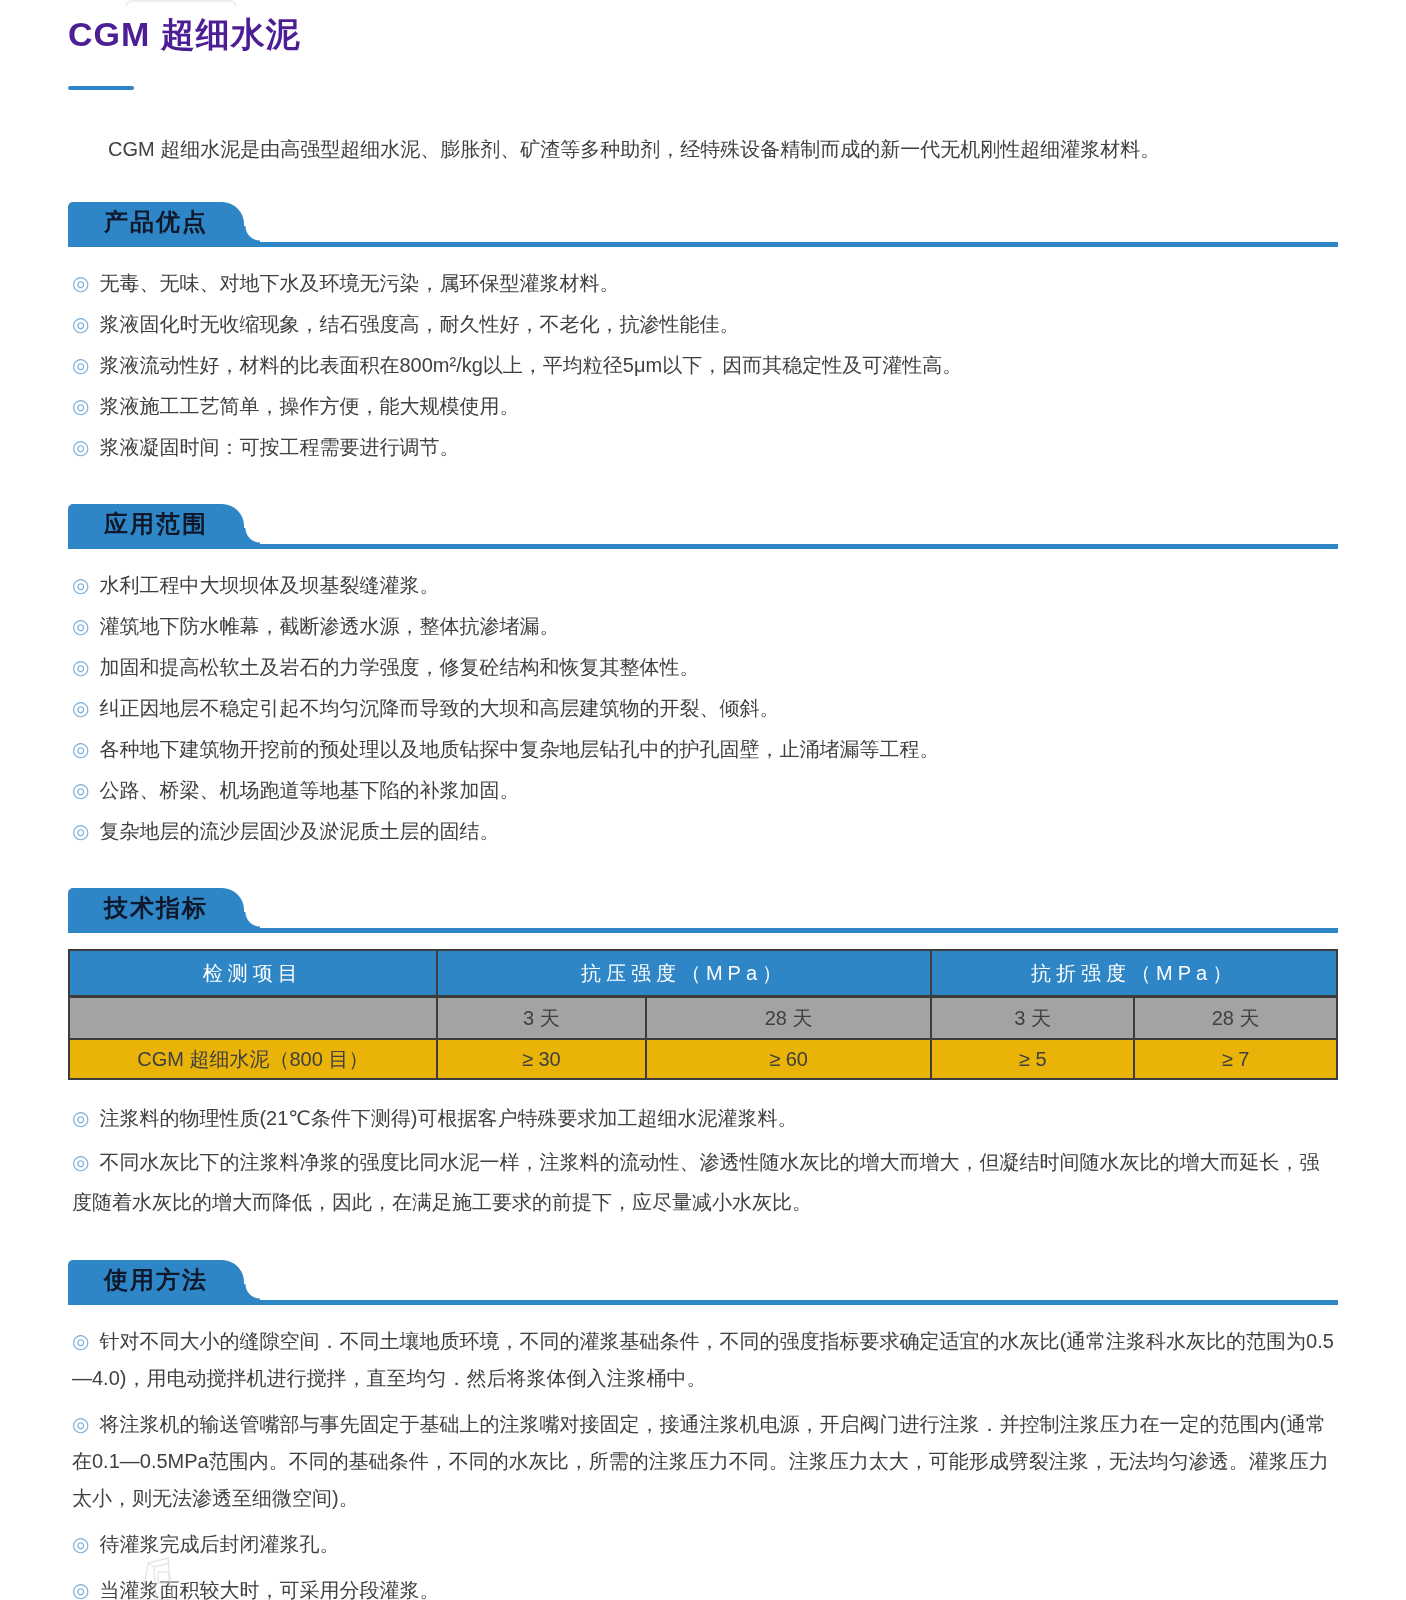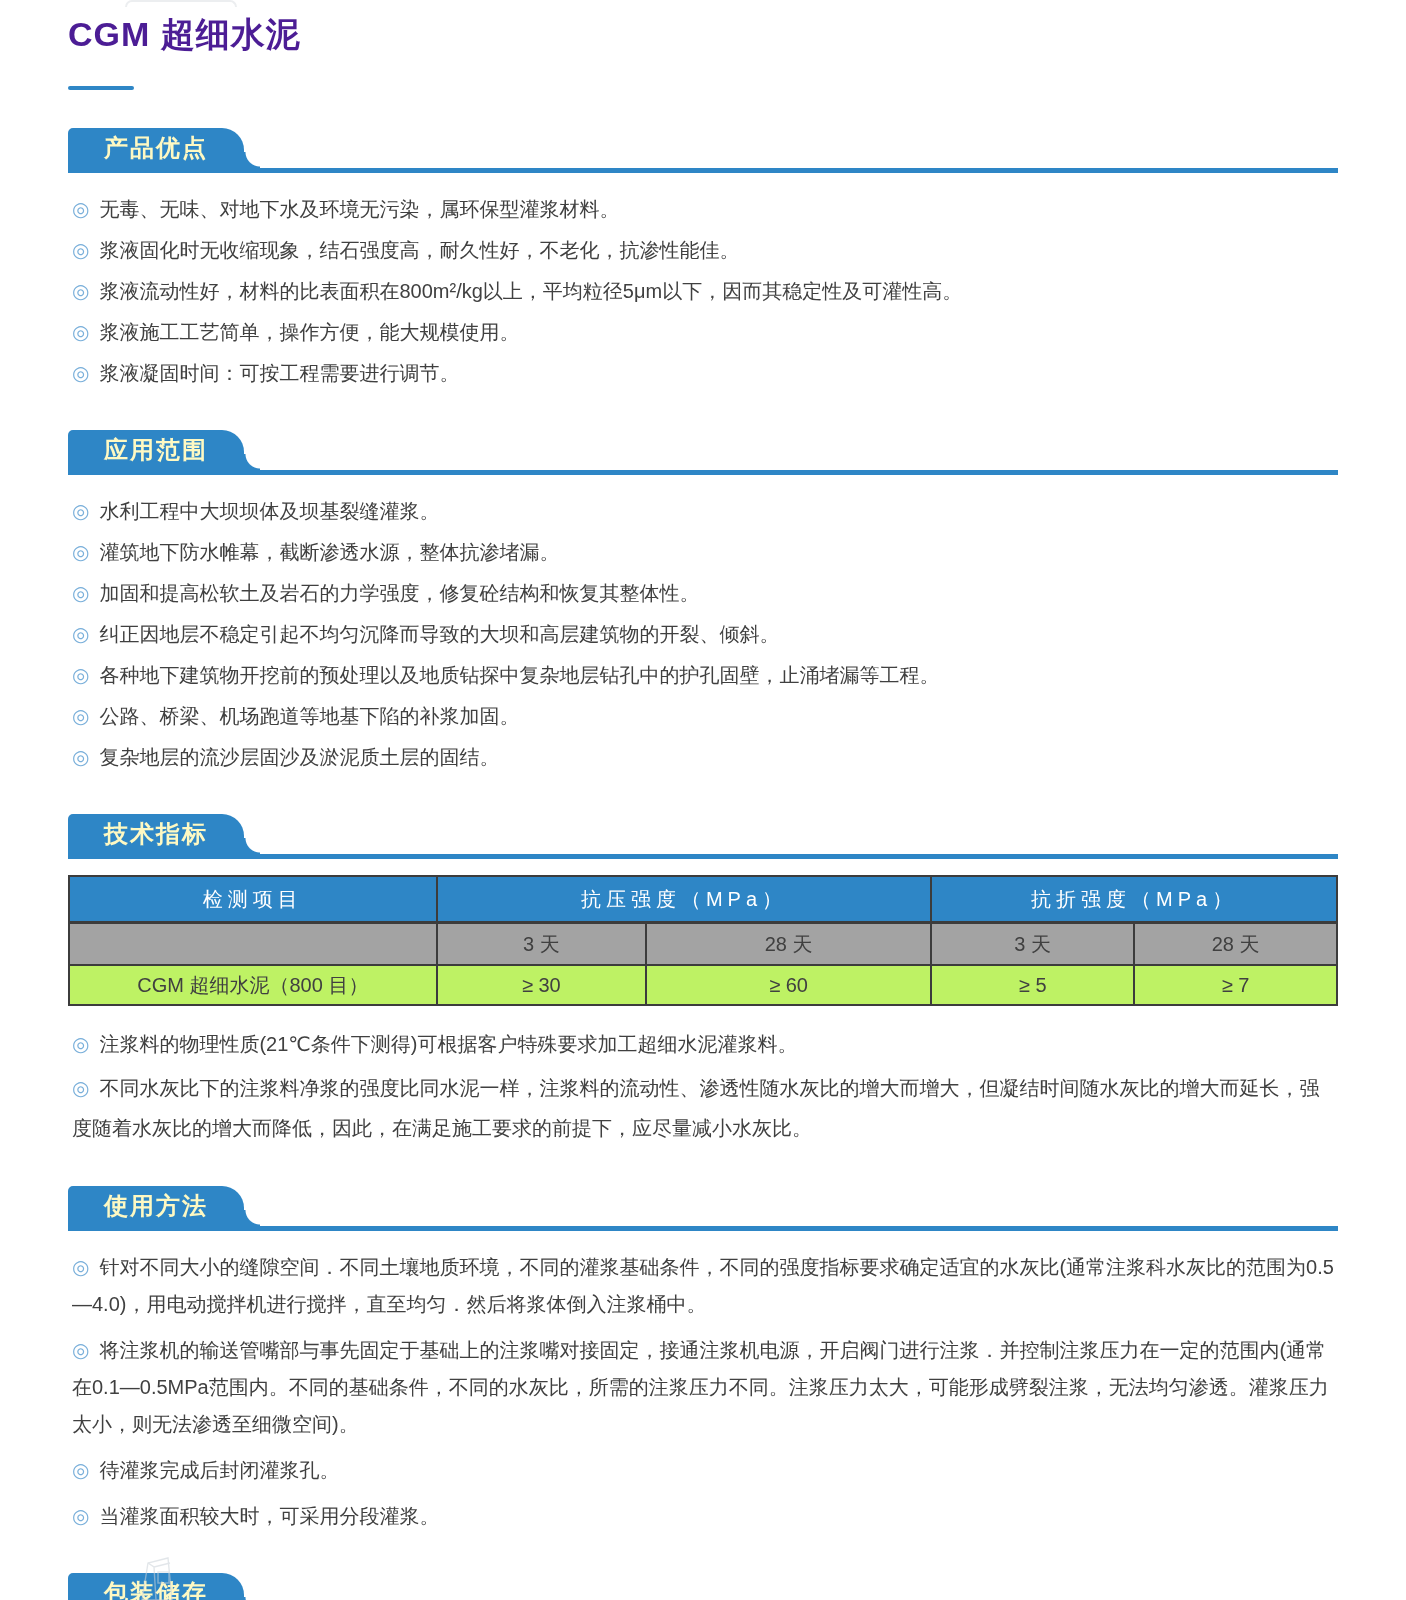--- a/index.html
+++ b/index.html
@@ -45,21 +45,21 @@
     position: relative;
   }
   .section-tab {
     display: inline-block;
     min-width: 176px;
     box-sizing: border-box;
     height: 40px;
     line-height: 40px;
     text-align: center;
     background: #2e86c6;
-    color: #fef9c3;
+    color: #0f172a;
     font-size: 24px;
     font-weight: bold;
     letter-spacing: 2px;
     border-radius: 5px 22px 0 0;
     position: relative;
     padding: 0 18px;
   }
   .section-tab::after {
     content: "";
     position: absolute;
@@ -101,21 +101,21 @@
     color: #ffffff;
     letter-spacing: 5px;
     height: 36px;
     border-bottom-width: 3px;
   }
   .spec-table tr.sub td {
     background: #a3a3a3;
     height: 32px;
   }
   .spec-table tr.data td {
-    background: #bef264;
+    background: #eab308;
     height: 30px;
   }
 
   
   .top-fragment {
     position: absolute;
     left: 125px; top: 0;
     width: 112px; height: 7px;
     box-sizing: border-box;
     border: 2px solid #eceef0;
@@ -133,20 +133,21 @@
 </head>
 <body>
 
 <div class="top-fragment"></div>
 
 <div class="content">
 
   <h1 class="page-title">CGM 超细水泥</h1>
   <div class="title-rule"></div>
 
+  <p class="intro">CGM 超细水泥是由高强型超细水泥、膨胀剂、矿渣等多种助剂，经特殊设备精制而成的新一代无机刚性超细灌浆材料。</p>
 
   <div class="section">
     <div class="section-header">
       <div class="section-tab">
         <span>产品优点</span>
       </div>
     </div>
     <div class="items">
       <p class="item"><span class="bullet">◎</span><span>无毒、无味、对地下水及环境无污染，属环保型灌浆材料。</span></p>
       <p class="item"><span class="bullet">◎</span><span>浆液固化时无收缩现象，结石强度高，耐久性好，不老化，抗渗性能佳。</span></p>

